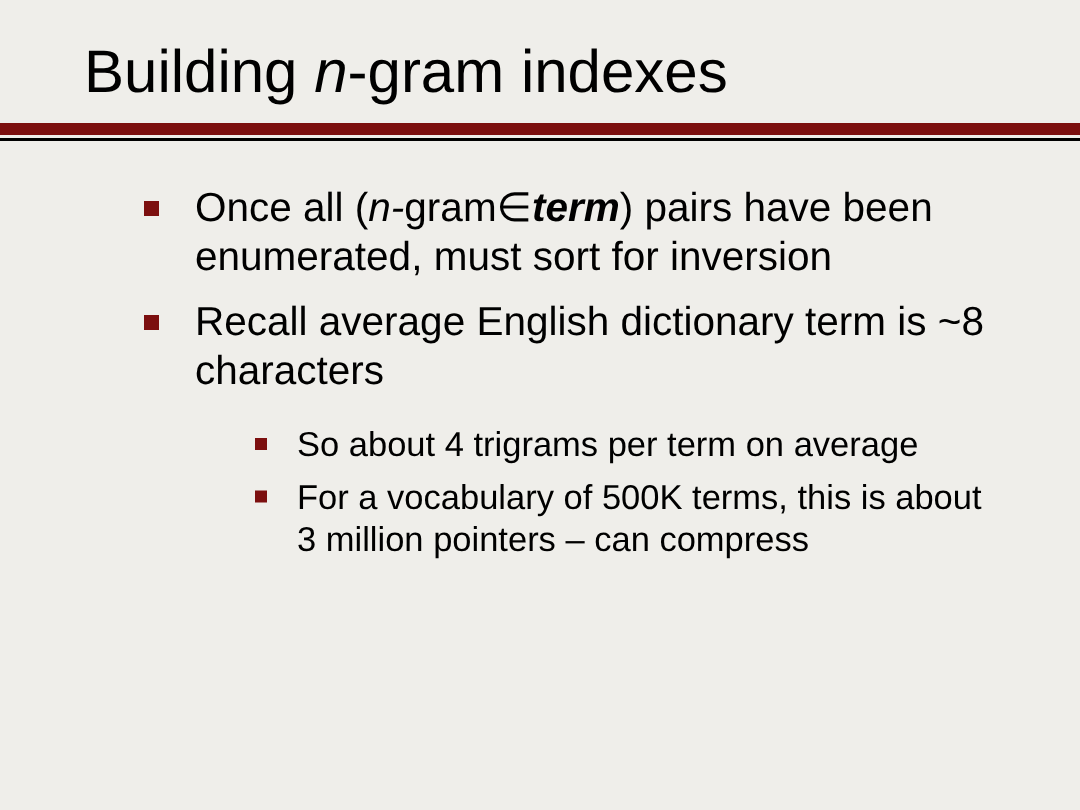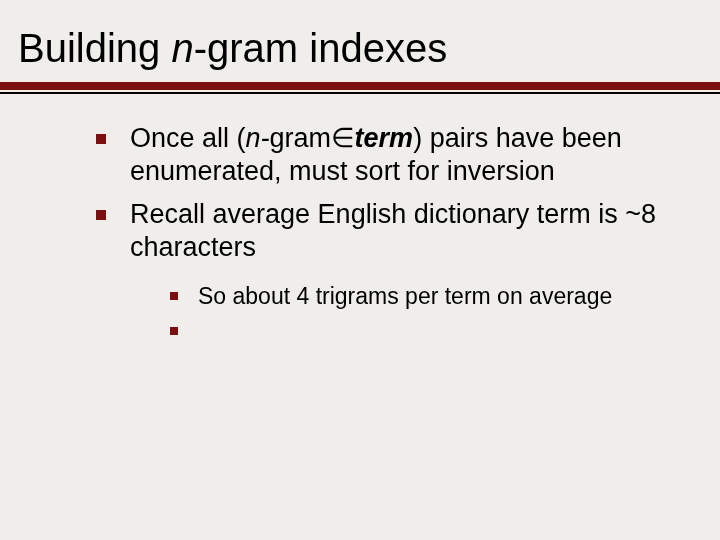--- a/index.html
+++ b/index.html
@@ -12,20 +12,21 @@
     color: #000;
   }
   .slide {
     position: relative;
     width: 720px;
     height: 540px;
     box-sizing: border-box;
   }
   .title-block {
     padding: 26px 0 0 18px;
+    margin-left: 38px;
   }
   .title {
     font-size: 40px;
     line-height: 1.1;
     font-weight: 400;
   }
   .title .italic {
     font-style: italic;
   }
   .rule-thick {
@@ -108,19 +109,20 @@
         <span class="bullet"></span>
         <span>Recall average English dictionary term is ~8 characters</span>
 
         <ul class="lvl2">
           <li>
             <span class="bullet"></span>
             <span>So about 4 trigrams per term on average</span>
           </li>
           <li>
             <span class="bullet"></span>
+            <span>For a vocabulary of 500K terms, this is about 3 million pointers – can compress</span>
           </li>
         </ul>
       </li>
     </ul>
   </div>
 
 </div>
 
 </body></html>

